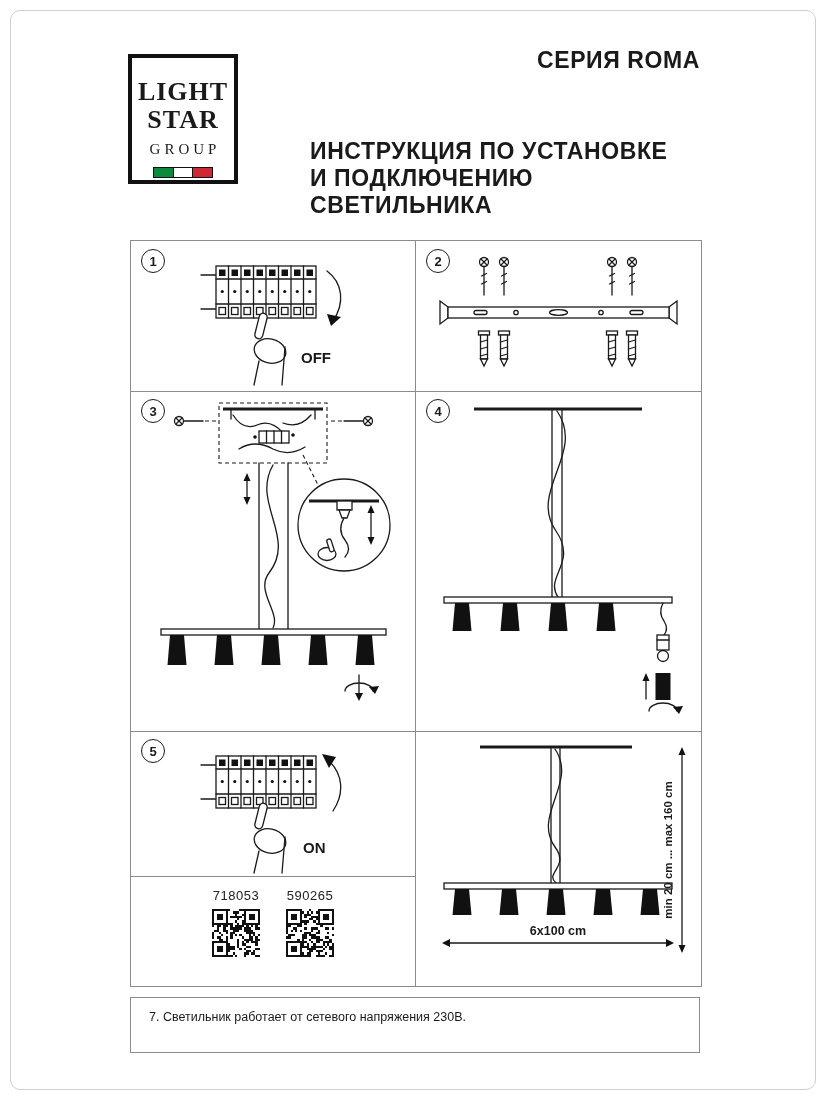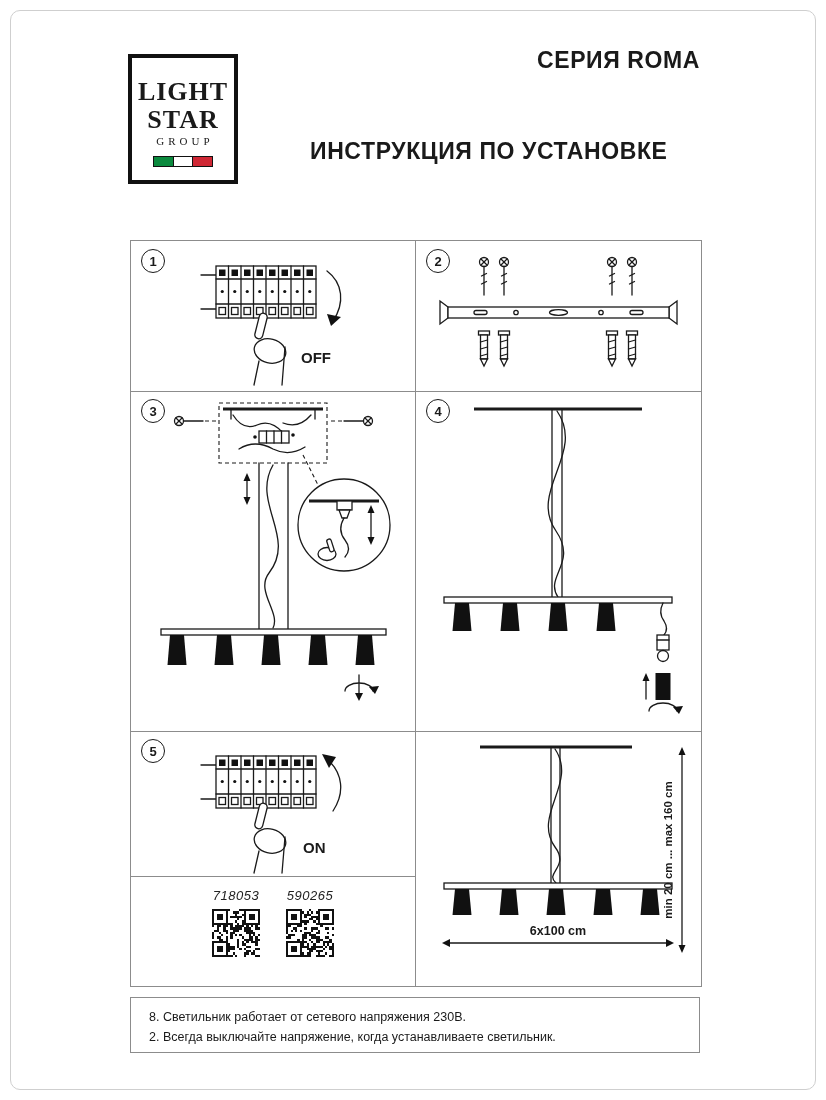--- a/index.html
+++ b/index.html
@@ -5,21 +5,21 @@
   html,body{margin:0;padding:0;background:#fff;}
   .page{position:relative;width:826px;height:1100px;background:#ffffff;
         font-family:"Liberation Sans",sans-serif;color:#1a1a1a;overflow:hidden;}
   .page-frame{position:absolute;left:10px;top:10px;right:10px;bottom:10px;
         border:1px solid #cfcfcf;border-radius:10px;pointer-events:none;}
 
   
   .logo{position:absolute;left:128px;top:54px;width:110px;height:130px;
         border:4px solid #111;box-sizing:border-box;text-align:center;padding-top:20px;background:#fff;}
   .logo .l1,.logo .l2{font-family:"Liberation Serif",serif;font-weight:bold;font-size:26px;line-height:28px;letter-spacing:1px;}
-  .logo .l3{font-family:"Liberation Serif",serif;font-size:11px;letter-spacing:4px;margin-left:4px;margin-top:1px;}
+  .logo .l3{font-family:"Liberation Serif",serif;font-size:15px;letter-spacing:4px;margin-left:4px;margin-top:7px;}
   .flag{display:flex;justify-content:center;gap:0;margin-top:9px;}
   .flag span{width:20px;height:11px;border:1px solid #111;box-sizing:border-box;}
   .flag .g{background:#0b8a3e;border-right:none;}
   .flag .w{background:#ffffff;}
   .flag .r{background:#cf2734;border-left:none;}
 
   .hdr-right{position:absolute;left:310px;top:46px;width:390px;text-align:right;
         font-weight:bold;font-size:23px;line-height:28px;letter-spacing:0.6px;}
   .hdr-title{position:absolute;left:310px;top:138px;width:400px;text-align:left;
         font-weight:bold;font-size:23px;line-height:27px;letter-spacing:0.6px;}
@@ -49,21 +49,21 @@
   svg.ill{display:block;}
   .s{stroke:#1a1a1a;stroke-width:1.3;fill:none;stroke-linecap:round;}
   .sf{stroke:#1a1a1a;stroke-width:1.3;fill:#ffffff;}
   .sd{stroke:#1a1a1a;stroke-width:1.1;fill:none;stroke-dasharray:4 3;}
   .b{fill:#111;stroke:none;}
   .thick{stroke:#1a1a1a;stroke-width:3;fill:none;}
   svg text{font-family:"Liberation Sans",sans-serif;fill:#1a1a1a;}
 
   
   .qr-row{display:flex;justify-content:center;gap:26px;padding-top:12px;}
-  .qr-col{text-align:center;font-style:italic;}
+  .qr-col{text-align:center;}
   .qr-label{font-size:13px;color:#222;margin-bottom:6px;letter-spacing:0.5px;}
   .qr{width:48px;height:48px;margin:0 auto;}
 
   
   .footer-box{position:absolute;left:130px;top:997px;width:570px;height:56px;border:1px solid #8c8c8c;
         box-sizing:border-box;padding:9px 0 0 18px;font-size:12.5px;line-height:1.6;color:#1a1a1a;background:#fff;}
 </style>
 </head>
 <body>
 
@@ -79,20 +79,21 @@
       <span class="w"></span>
       <span class="r"></span>
     </div>
   </div>
 
   <div class="hdr-right">
     <div>СЕРИЯ ROMA</div>
   </div>
   <div class="hdr-title">
     <div>ИНСТРУКЦИЯ ПО УСТАНОВКЕ</div>
+    <div>И ПОДКЛЮЧЕНИЮ СВЕТИЛЬНИКА</div>
   </div>
 
   <div class="grid">
     <div class="gl vline"></div>
     <div class="gl h1"></div>
     <div class="gl h2"></div>
     <div class="gl h3"></div>
 
     <div class="cell cell1">
       <div class="step-badge">1</div>
@@ -870,16 +871,15 @@
           <line class="s" x1="266" y1="22" x2="266" y2="216"></line>
           <path class="b" d="M266,16 L262.5,24 L269.5,24 Z"></path>
             <path class="b" d="M266,222 L262.5,214 L269.5,214 Z"></path>
           <text x="256" y="119" font-size="11.5" font-weight="bold" text-anchor="middle" transform="rotate(-90 256 119)">min 20 cm ... max 160 cm</text>
         </g>
       </svg>
     </div>
   </div>
 
   <div class="footer-box">
-    <div>8. Светильник работает от сетевого напряжения 230В.</div>
-    <div>2. Всегда выключайте напряжение, когда устанавливаете светильник.</div>
+    <div>7. Светильник работает от сетевого напряжения 230В.</div>
   </div>
 </div>
 
 </body></html>

